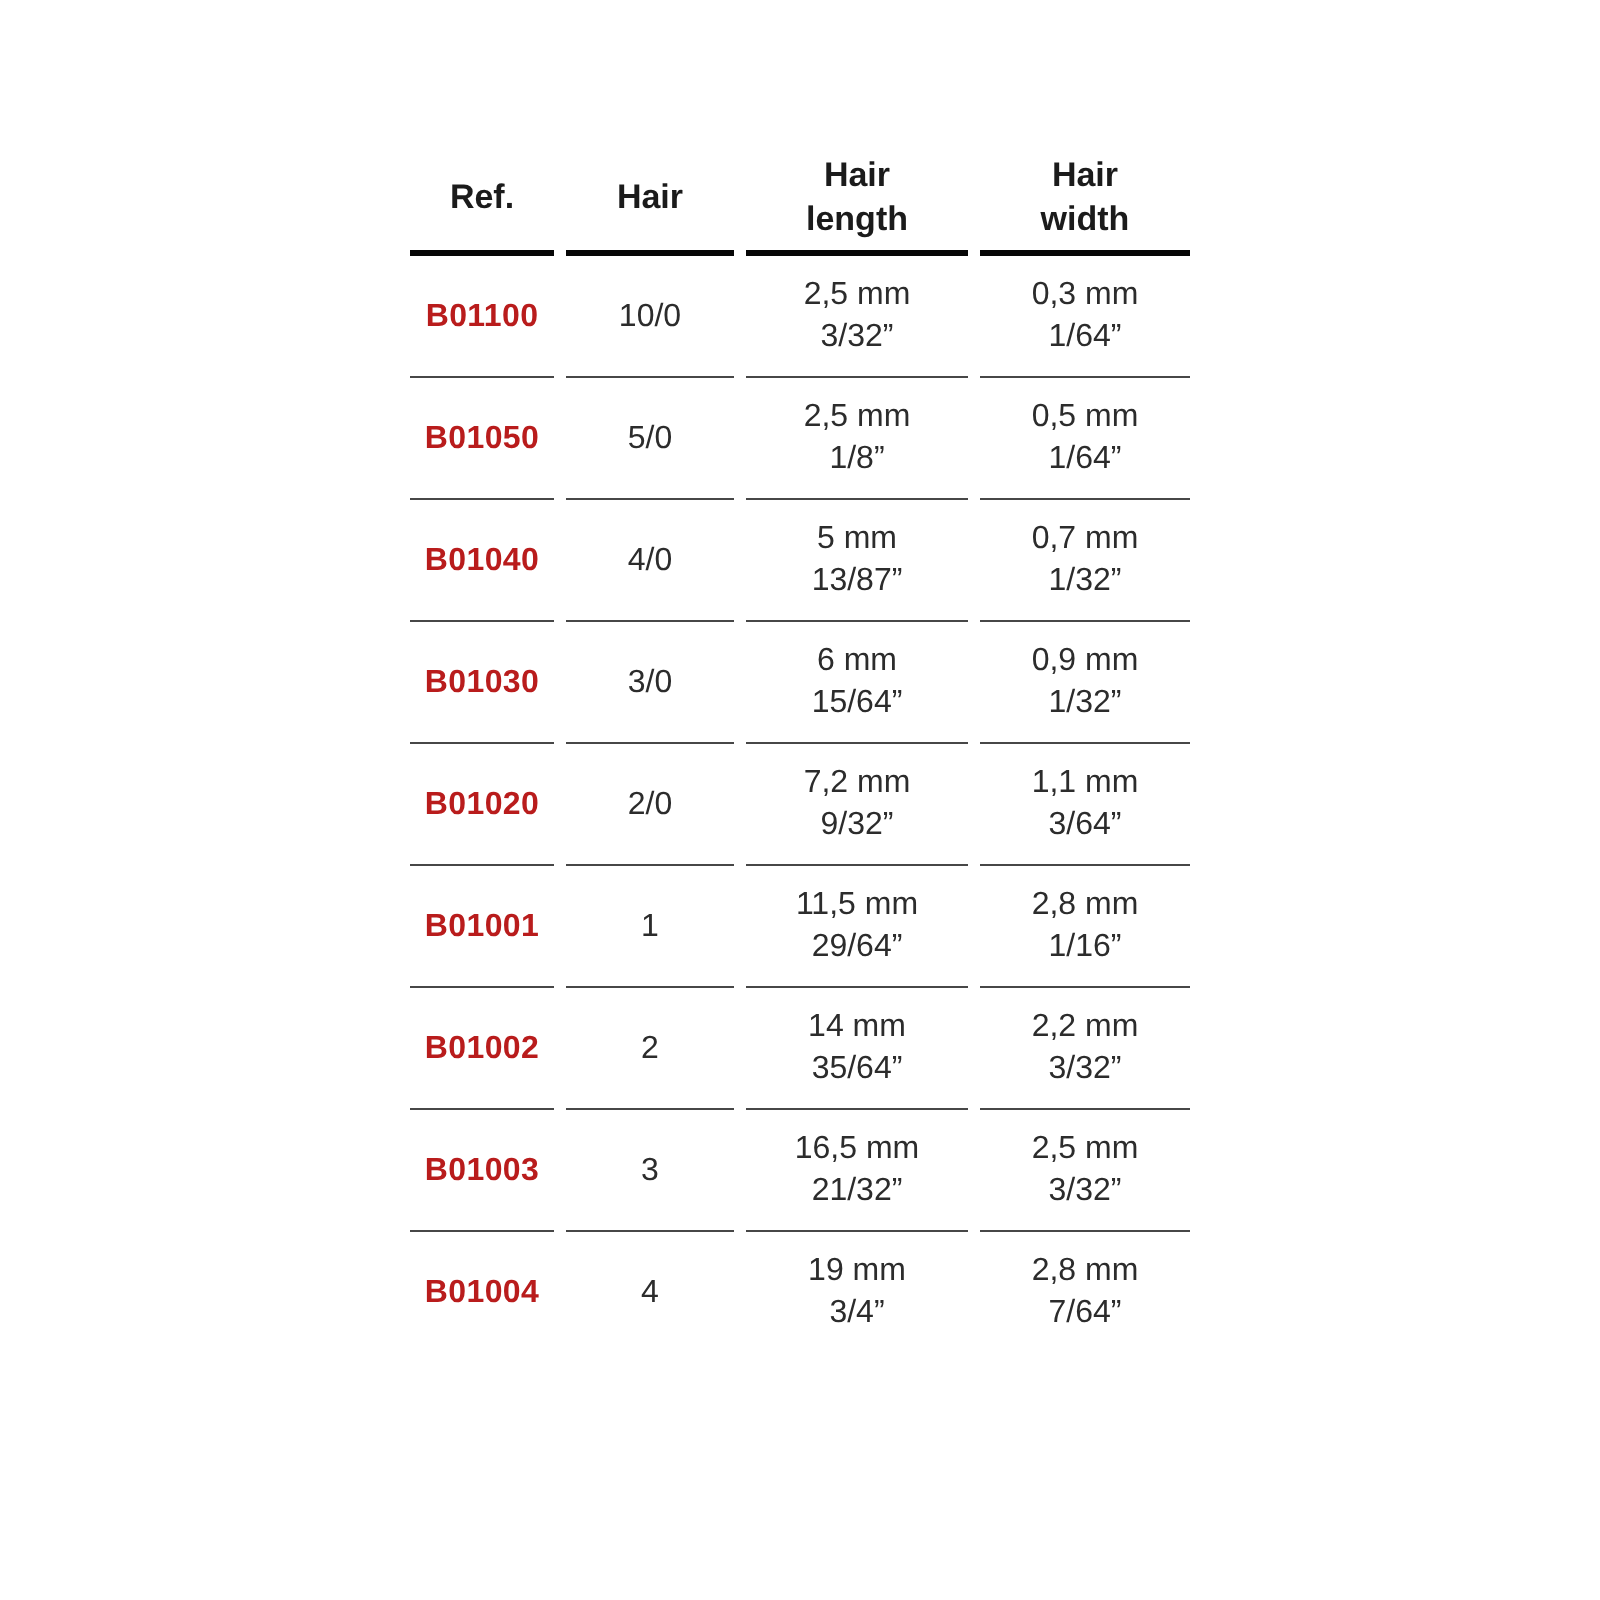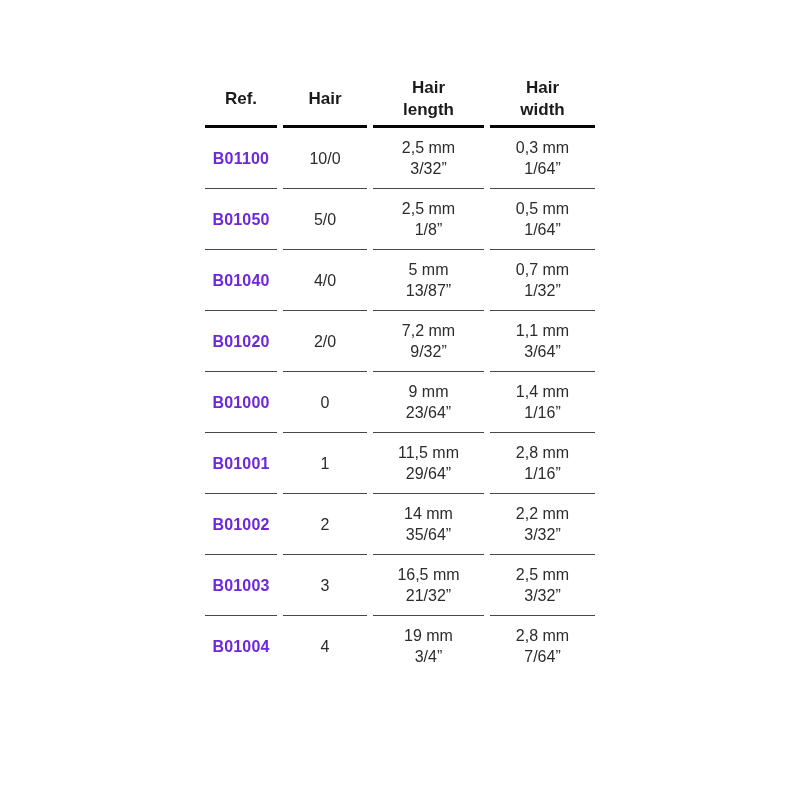--- a/index.html
+++ b/index.html
@@ -51,21 +51,21 @@
     color: #2c2c2c;
     height: 60px;
     text-align: center;
     vertical-align: middle;
     padding: 0;
     border-bottom: 1.5px solid #474747;
   }
   tbody tr:last-child td { border-bottom: none; }
   td.ref {
     font-weight: bold;
-    color: #6d28d9;
+    color: #b91c1c;
     letter-spacing: 0.2px;
   }
   .hline { display: block; }
 </style>
 </head>
 <body>
 
 <div class="canvas">
 
   <svg class="logo-svg" viewBox="650 20 120 120" aria-hidden="true">
@@ -127,46 +127,46 @@
       <td>
         <span class="hline">5 mm</span>
         <span class="hline">13/87”</span>
       </td>
       <td>
         <span class="hline">0,7 mm</span>
         <span class="hline">1/32”</span>
       </td>
     </tr>
 
+    <tr>
+      <td class="ref">B01030</td>
+      <td class="size">3/0</td>
+      <td>
+        <span class="hline">6 mm</span>
+        <span class="hline">15/64”</span>
+      </td>
+      <td>
+        <span class="hline">0,9 mm</span>
+        <span class="hline">1/32”</span>
+      </td>
+    </tr>
 
     <tr>
       <td class="ref">B01020</td>
       <td class="size">2/0</td>
       <td>
         <span class="hline">7,2 mm</span>
         <span class="hline">9/32”</span>
       </td>
       <td>
         <span class="hline">1,1 mm</span>
         <span class="hline">3/64”</span>
       </td>
     </tr>
 
-    <tr>
-      <td class="ref">B01000</td>
-      <td class="size">0</td>
-      <td>
-        <span class="hline">9 mm</span>
-        <span class="hline">23/64”</span>
-      </td>
-      <td>
-        <span class="hline">1,4 mm</span>
-        <span class="hline">1/16”</span>
-      </td>
-    </tr>
 
     <tr>
       <td class="ref">B01001</td>
       <td class="size">1</td>
       <td>
         <span class="hline">11,5 mm</span>
         <span class="hline">29/64”</span>
       </td>
       <td>
         <span class="hline">2,8 mm</span>

